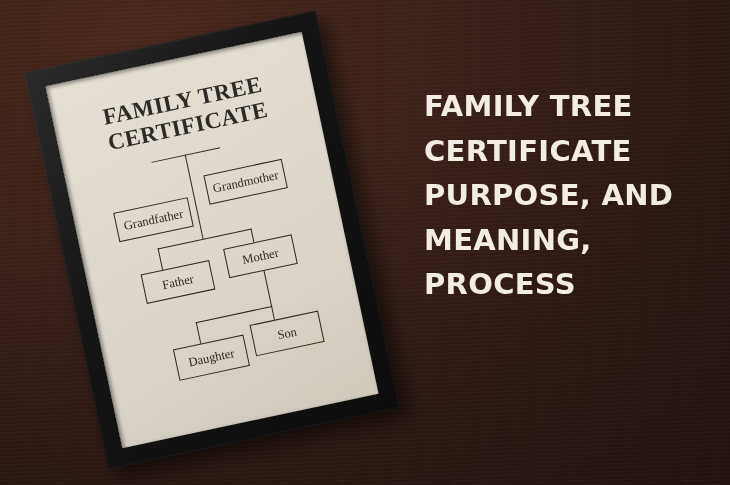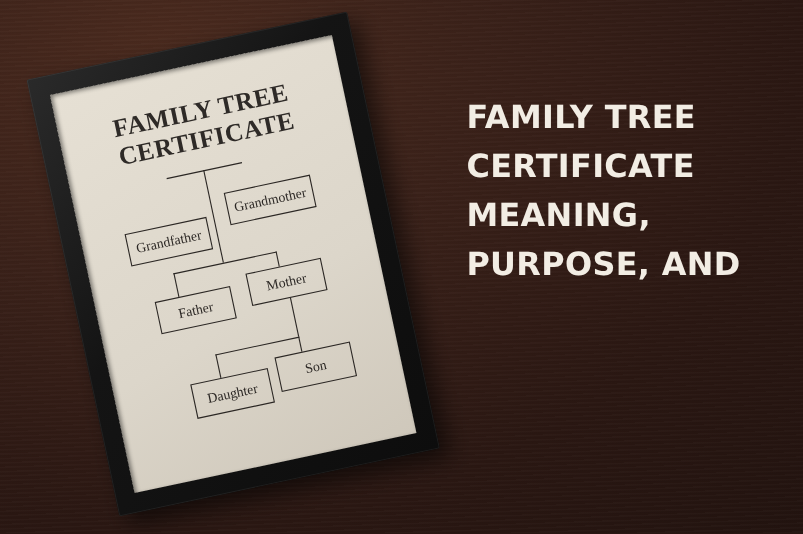--- a/index.html
+++ b/index.html
@@ -99,15 +99,16 @@
       <div class="box" style="left:150px; top:276px; width:70px; height:32px;">
         <span>Son</span>
       </div>
     </div>
   </div>
 </div>
 
 <div class="headline">
   <div>FAMILY TREE</div>
   <div>CERTIFICATE</div>
+  <div>PURPOSE, AND</div>
   <div>MEANING,</div>
-  <div>PURPOSE, AND</div>
+  <div>PROCESS</div>
 </div>
 
 </body></html>

